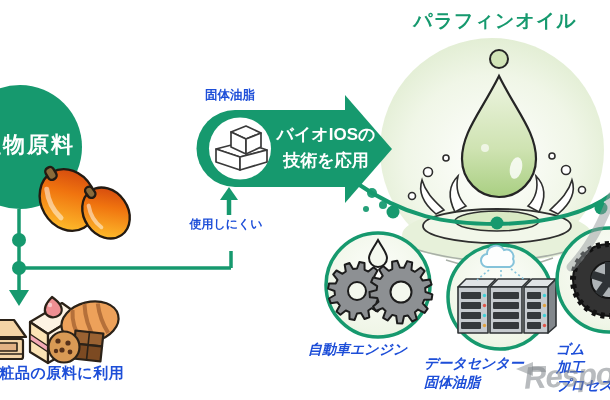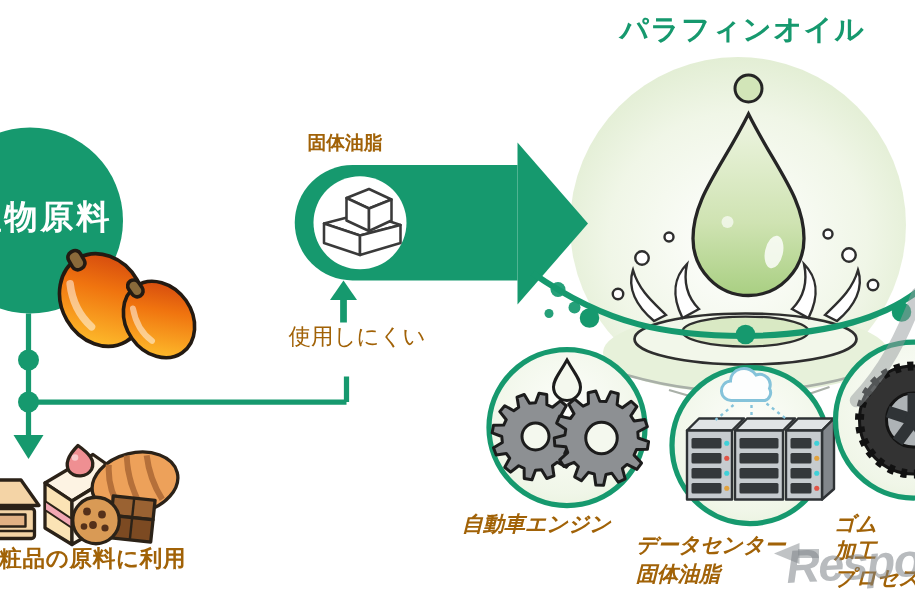--- a/index.html
+++ b/index.html
@@ -1,28 +1,28 @@
 <!DOCTYPE html>
 <html><head>
 <meta charset="utf-8">
 <style>
   html,body{margin:0;padding:0;background:#ffffff;}
   #stage{position:relative;width:610px;height:400px;overflow:hidden;background:#ffffff;
          font-family:"Liberation Sans",sans-serif;}
   #stage svg{position:absolute;left:0;top:0;}
-  .t{position:absolute;color:#a16207;line-height:1.3;}
+  .t{position:absolute;color:#1d4ed8;line-height:1.3;}
   .title{left:395px;top:9px;width:200px;text-align:center;font-size:19px;font-weight:bold;
          color:#16996e;letter-spacing:1px;}
   .plant-label{left:-21px;top:131px;font-size:22px;font-weight:bold;color:#ffffff;
                letter-spacing:2px;white-space:nowrap;}
   .solidfat-label{left:205px;top:87px;font-size:12.5px;font-weight:600;}
   .arrow-text{left:270px;top:122px;width:112px;text-align:center;font-size:17px;
               font-weight:bold;color:#ffffff;line-height:26px;}
-  .unused-text{left:175px;top:216px;width:126px;text-align:center;font-size:15px;
-               font-weight:400;line-height:17px;}
+  .unused-text{left:163px;top:216px;width:126px;text-align:center;font-size:12px;
+               font-weight:700;line-height:17px;}
   .fooduse-label{left:-16px;top:363px;font-size:15px;font-weight:600;white-space:nowrap;
                  letter-spacing:0.5px;}
   .app-label{position:absolute;font-size:14px;font-weight:600;line-height:19px;font-style:italic;}
   .app1{left:308px;top:340px;width:145px;}
   .app2{left:424px;top:354px;width:140px;}
   .app3{left:556px;top:340px;width:90px;line-height:18px;}
   .app-label span{display:block;}
   .watermark{left:524px;top:355px;font-size:31px;font-style:italic;font-weight:bold;
              color:rgba(125,132,136,0.55);white-space:nowrap;letter-spacing:-1px;
              transform:rotate(-3deg);}
@@ -249,20 +249,24 @@
     <g>
       <path d="M612,196 C601,226 589,248 571,267" fill="none" stroke="rgba(150,155,158,0.5)" stroke-width="9" stroke-linecap="round"></path>
       <polygon points="516,369 533,362 533,376" fill="rgba(140,146,150,0.55)"></polygon>
       <rect x="532" y="366" width="14" height="6" fill="rgba(140,146,150,0.55)"></rect>
     </g>
   </svg>
 
   <div class="t title">パラフィンオイル</div>
   <div class="t plant-label">植物原料</div>
   <div class="t solidfat-label">固体油脂</div>
+  <div class="t arrow-text">
+    <span style="display:block">バイオIOSの</span>
+    <span style="display:block">技術を応用</span>
+  </div>
   <div class="t unused-text">
     <span style="display:block">使用しにくい</span>
   </div>
   <div class="t fooduse-label">化粧品の原料に利用</div>
 
   <div class="t app-label app1">
     <span>自動車エンジン</span>
   </div>
   <div class="t app-label app2">
     <span>データセンター</span>

